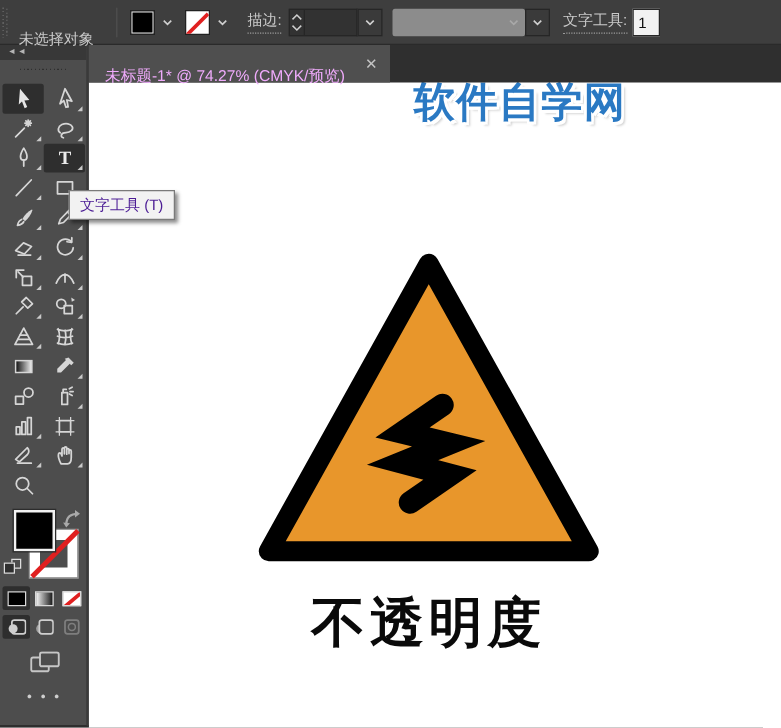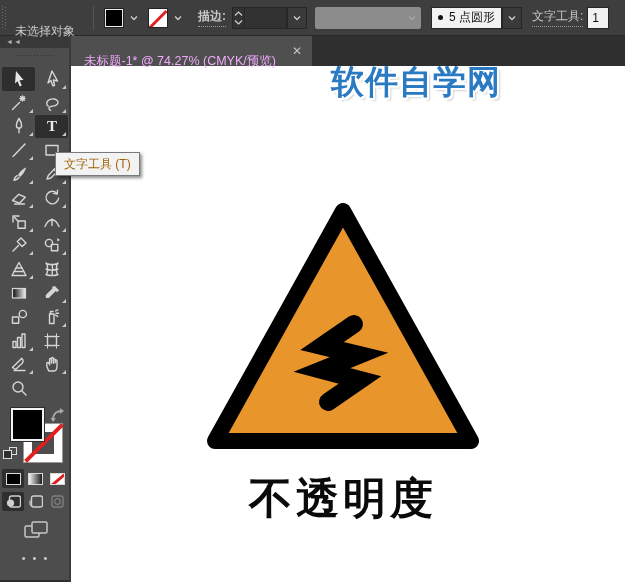--- a/index.html
+++ b/index.html
@@ -78,21 +78,21 @@
   #watermark { position:absolute; left:252px; top:-6px; width:186px; text-align:center; }
   #wm-title { font-size:33px; font-weight:bold; letter-spacing:1px; white-space:nowrap;
     text-shadow:-2px -2px 0 #fff,2px -2px 0 #fff,-2px 2px 0 #fff,2px 2px 0 #fff,0 -2px 0 #fff,0 2px 0 #fff,-2px 0 0 #fff,2px 0 0 #fff, 3px 3px 2px #cfcfcf; }
   #wm-sub { font-size:14px; font-weight:bold; letter-spacing:1.5px; margin-top:-2px; white-space:nowrap;
     text-shadow:-1px -1px 0 #fff,1px -1px 0 #fff,-1px 1px 0 #fff,1px 1px 0 #fff; }
   #sign { position:absolute; left:126px; top:128px; width:292px; height:268px; }
   #sign-label { position:absolute; left:96px; top:404px; width:352px; text-align:center; font-size:43px; font-weight:bold; color:#0a0a0a; letter-spacing:4px; white-space:nowrap; }
 
   
   #tooltip { position:absolute; left:55px; top:152px; height:24px; background:#f2f2f2; border:1px solid #7a7a7a; box-shadow:2px 2px 3px rgba(0,0,0,.45); display:flex; align-items:center; padding:0 8px; z-index:50; }
-  #tooltip span { font-size:12px; color:#a16207; white-space:nowrap; }
+  #tooltip span { font-size:12px; color:#4c1d95; white-space:nowrap; }
 </style>
 </head>
 <body>
 
 <div id="stage">
 
   <div id="options-bar">
     <div class="grip-v"></div>
     <div class="opt-label" style="margin-left:8px;margin-top:27px;">未选择对象</div>
     <div class="vsep" style="margin-left:18px;"></div>
@@ -101,43 +101,39 @@
       <svg class="chev" viewBox="0 0 8 8">
           <path d="M1 2.5 L4 5.5 L7 2.5" fill="none" stroke="#cfcfcf" stroke-width="1.3"></path>
         </svg>
     </div>
     <div class="swatch-btn swatch-none" style="margin-left:6px;"></div>
     <div class="mini-drop">
       <svg class="chev" viewBox="0 0 8 8">
           <path d="M1 2.5 L4 5.5 L7 2.5" fill="none" stroke="#cfcfcf" stroke-width="1.3"></path>
         </svg>
     </div>
-    <div class="opt-label underdot" style="margin-left:12px;font-weight:bold;">描边:</div>
+    <div class="opt-label underdot" style="margin-left:12px;">描边:</div>
     <div class="stepper" style="margin-left:6px;">
       <svg width="9" height="6" viewBox="0 0 9 6">
           <path d="M1 4.5 L4.5 1 L8 4.5" fill="none" stroke="#cfcfcf" stroke-width="1.2"></path>
         </svg>
       <svg width="9" height="6" viewBox="0 0 9 6">
           <path d="M1 1.5 L4.5 5 L8 1.5" fill="none" stroke="#cfcfcf" stroke-width="1.2"></path>
         </svg>
     </div>
     <div class="field-dark"></div>
     <div class="drop-dark">
       <svg class="chev" viewBox="0 0 8 8">
           <path d="M1 2.5 L4 5.5 L7 2.5" fill="none" stroke="#cfcfcf" stroke-width="1.3"></path>
         </svg>
     </div>
     <div class="drop-disabled">
       <svg class="chev" viewBox="0 0 8 8">
           <path d="M1 2.5 L4 5.5 L7 2.5" fill="none" stroke="#a8a8a8" stroke-width="1.3"></path>
         </svg>
-    </div>
-    <div class="drop-white" style="margin-left:10px;">
-      <span class="dot"></span>
-      <span>5 点圆形</span>
     </div>
     <div class="drop-dark">
       <svg class="chev" viewBox="0 0 8 8">
           <path d="M1 2.5 L4 5.5 L7 2.5" fill="none" stroke="#cfcfcf" stroke-width="1.3"></path>
         </svg>
     </div>
     <div class="opt-label underdot" style="margin-left:10px;">文字工具:</div>
     <div class="field-white" style="margin-left:4px; width:22px;">1</div>
   </div>
 

